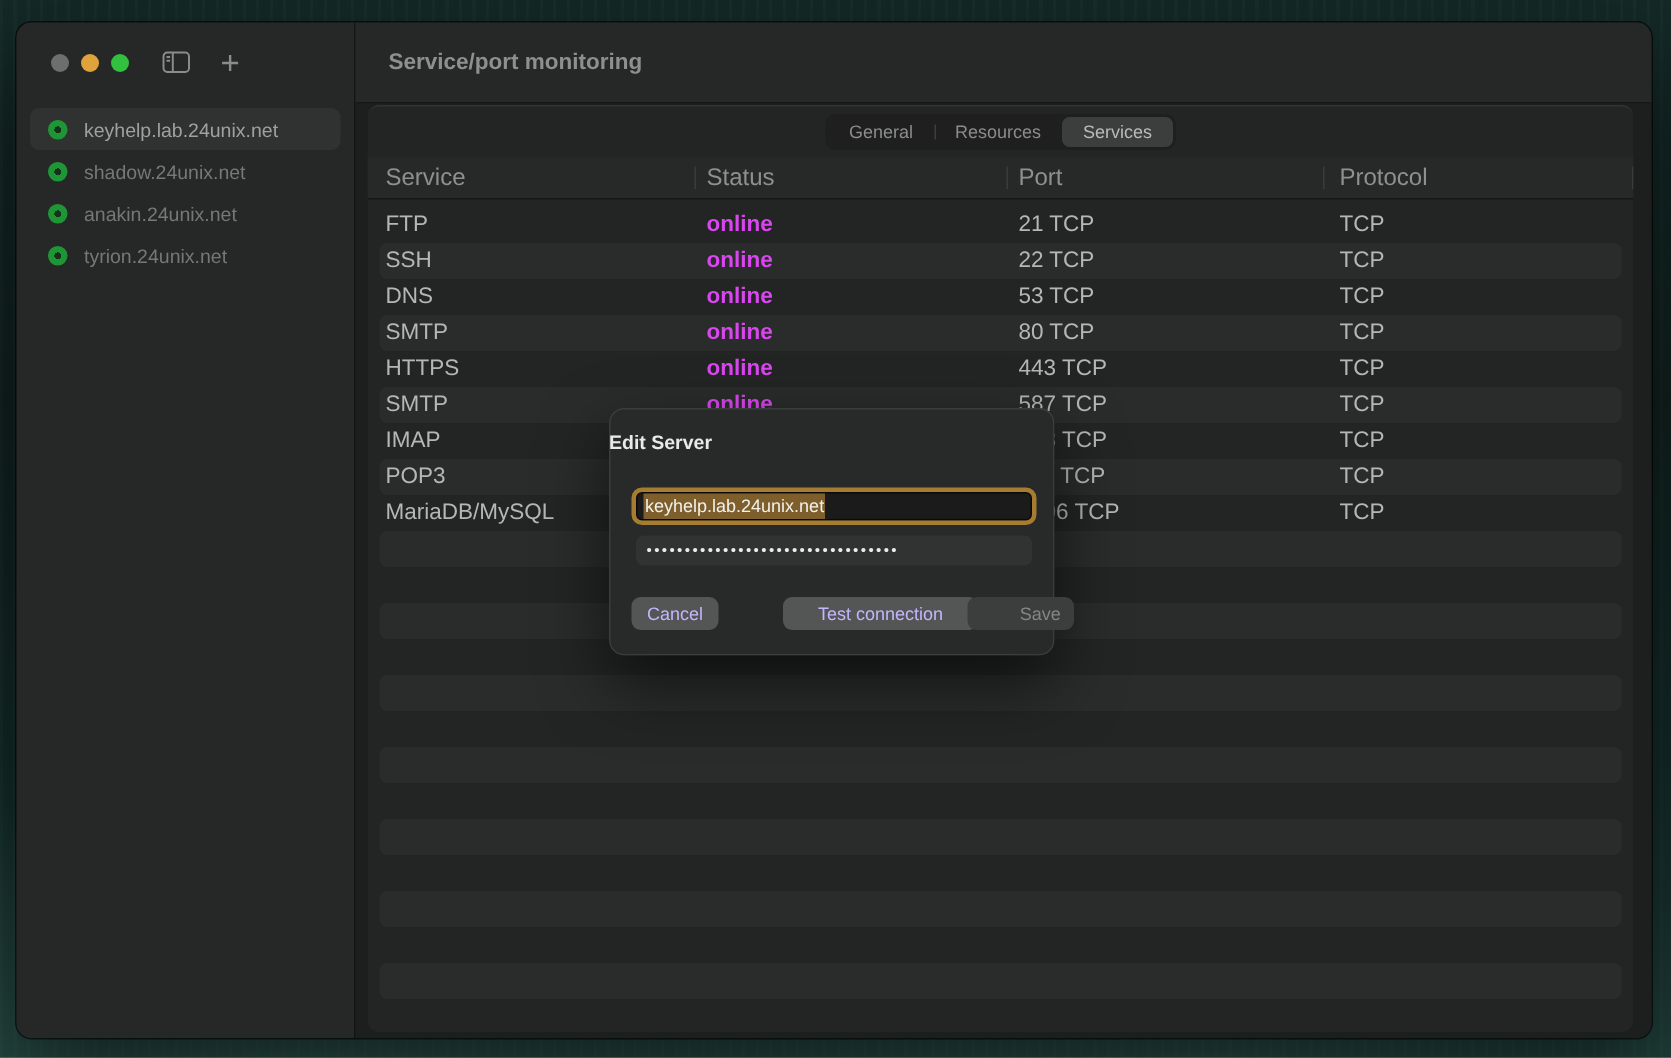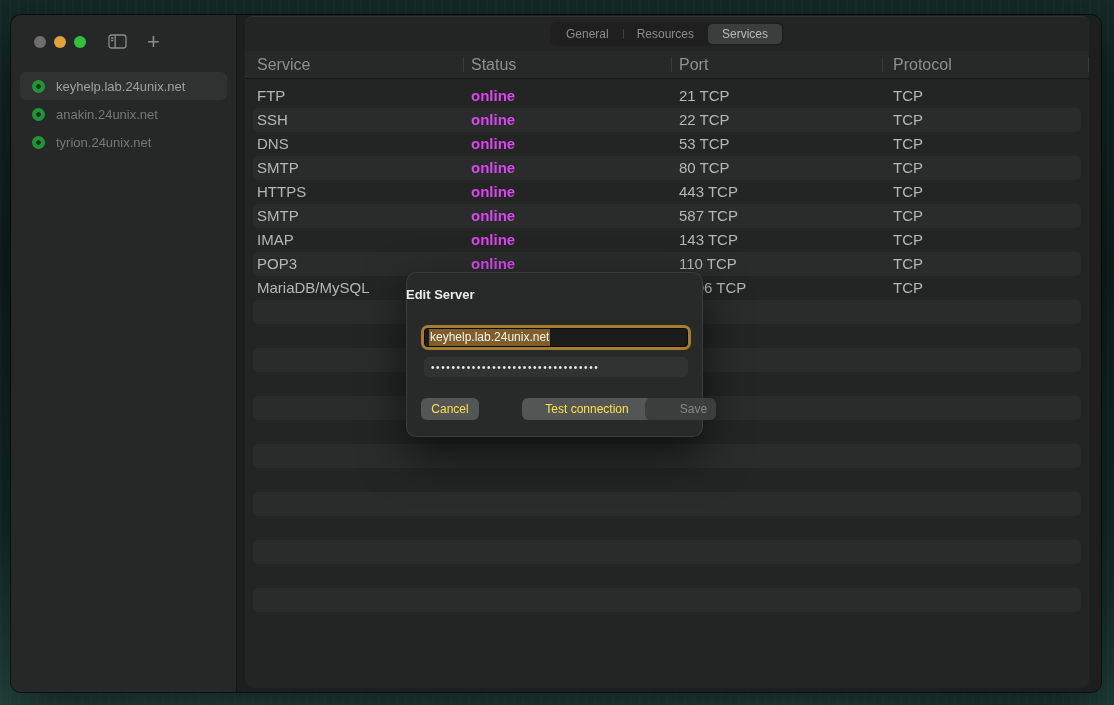--- a/index.html
+++ b/index.html
@@ -58,21 +58,21 @@
     box-shadow:inset 0 0 0 1px rgba(255,255,255,.09), 0 18px 45px rgba(0,0,0,.6);}
   .dialog-title{position:absolute;top:15px;left:0;right:0;text-align:left;font-size:13px;font-weight:bold;color:#e8e9e8;}
   .host-field{position:absolute;left:15px;top:53px;width:270px;height:25px;box-sizing:border-box;
     background:#1a1b1a;border:3px solid #a67c30;border-radius:7px;
     box-shadow:inset 0 0 0 1px rgba(0,0,0,.6);
     display:flex;align-items:center;padding-left:5px;overflow:hidden;}
   .host-field .sel{background:#7e5f2c;color:#f2f1ee;font-size:12px;line-height:15px;padding:1px 1px;white-space:nowrap;}
   .pw-field{position:absolute;left:18px;top:85px;width:264px;height:20px;box-sizing:border-box;
     background:#313332;border-radius:5px;padding:0 7px;overflow:hidden;white-space:nowrap;
     color:#e9eae9;font-size:10px;letter-spacing:1.6px;line-height:21px;}
-  .btn{position:absolute;top:126px;height:22px;border-radius:6px;background:#545655;color:#fde047;
+  .btn{position:absolute;top:126px;height:22px;border-radius:6px;background:#545655;color:#c4b5fd;
     font-size:12px;text-align:center;line-height:22px;cursor:default;}
   .btn.cancel{left:15px;width:58px;}
   .btn.test{left:116px;width:130px;}
   .btn.save{left:239px;width:45px;background:#3c3e3d;color:#848685;padding-left:26px;}
 </style>
 </head>
 <body>
 
 <div class="window">
 
@@ -91,30 +91,37 @@
       </span>
       <span class="icon-btn plus">+</span>
     </div>
     <div class="server-list" id="server-list">
         <div class="server-item selected">
           <span class="status-dot"></span>
           <span>keyhelp.lab.24unix.net</span>
         </div>
         <div class="server-item">
           <span class="status-dot"></span>
+          <span>shadow.24unix.net</span>
+        </div>
+        <div class="server-item">
+          <span class="status-dot"></span>
           <span>anakin.24unix.net</span>
         </div>
         <div class="server-item">
           <span class="status-dot"></span>
           <span>tyrion.24unix.net</span>
         </div>
       </div>
   </div>
 
   <div class="main">
+    <div class="main-titlebar">
+      <span class="page-title">Service/port monitoring</span>
+    </div>
     <div class="content">
       <div class="box">
         <div class="seg-row">
           <div class="segmented" id="segmented">
               <span class="segment">General</span>
               <span class="segment">Resources</span>
               <span class="segment selected">Services</span>
             </div>
         </div>
         <div class="table-header" id="table-header">

